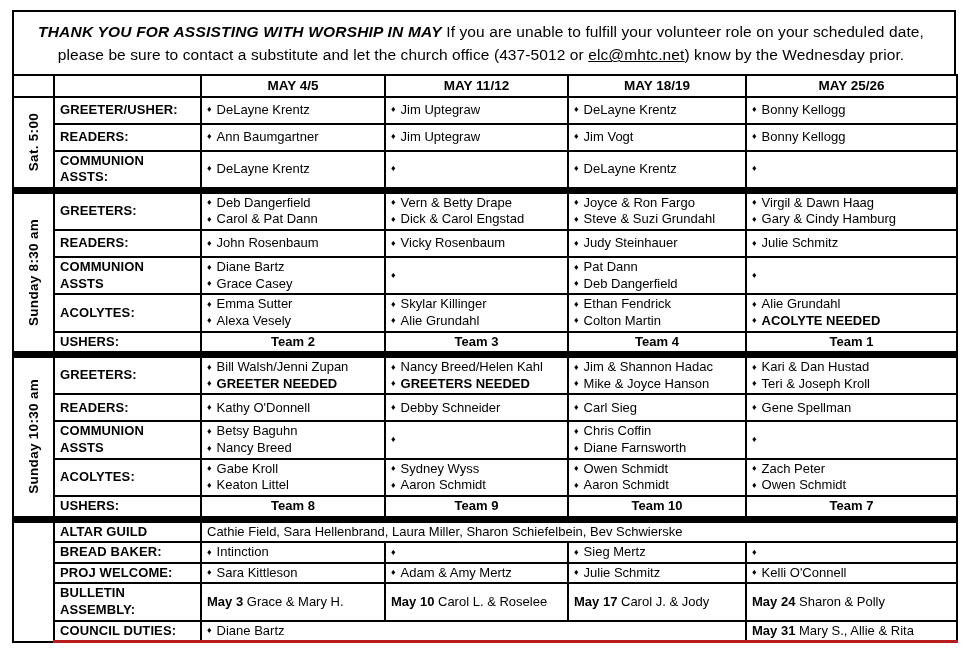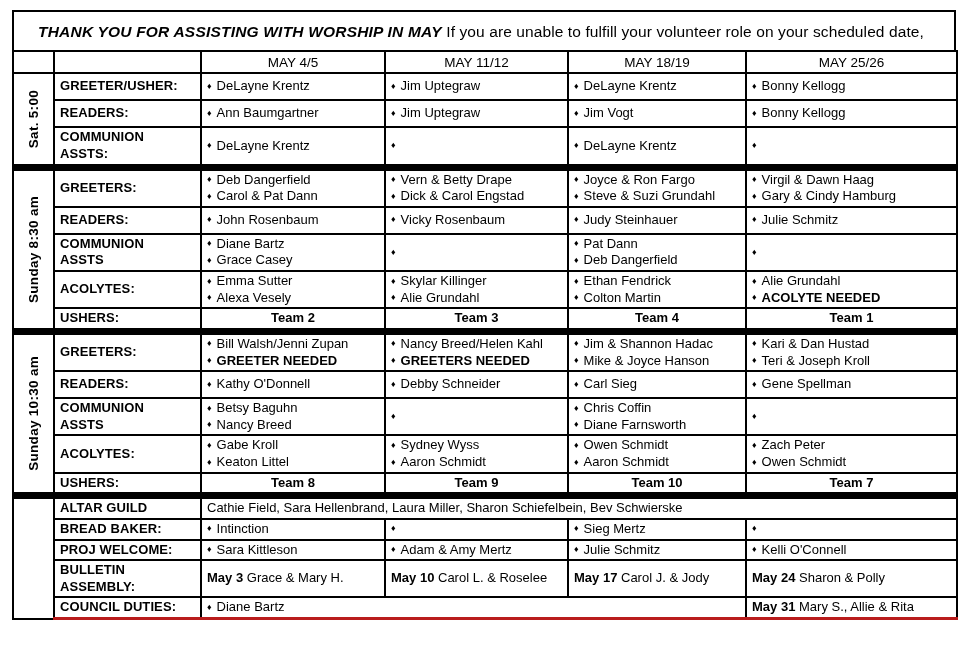--- a/index.html
+++ b/index.html
@@ -26,21 +26,21 @@
     border-collapse:collapse;table-layout:fixed;width:944px;
     margin-top:-2px;
   }
   td,th{
     border:2px solid #000;
     padding:1px 5px;
     font-size:13px;line-height:1.28;
     vertical-align:middle;text-align:left;
     overflow:hidden;
   }
-  thead th{height:20px;padding:0 13px;text-align:center;font-weight:400;font-size:13.5px;}
+  thead th{height:20px;padding:0 13px;text-align:center;font-weight:700;font-size:13.5px;}
   tbody tr{height:27px;}
   tr.teams{height:21px;}
   tbody.last tr{height:19px;}
   .rowlabel{font-weight:800;white-space:pre-line;font-size:13px;letter-spacing:.1px;}
   .cell .line{white-space:nowrap;}
   .cell.center{text-align:center;margin-top:35px;}
   .cell .bold{font-weight:800;}
   .diamond{font-size:9px;margin-right:5px;vertical-align:1.5px;display:inline-block;}
   .timecell{padding:0;text-align:center;}
   .timelabel{
@@ -51,20 +51,21 @@
   tbody.barred tr:first-child td{border-top:7px solid #000;}
   tbody.last tr:last-child td{border-bottom:3px solid #b91c1c;}
 </style>
 </head>
 <body>
 
 <div class="wrap">
 
   <div class="banner">
     <span class="tt">THANK YOU FOR ASSISTING WITH WORSHIP IN MAY</span><span> If you are unable to fulfill your volunteer role on your scheduled date,</span><br>
+    <span><span>please be sure to contact a substitute and let the church office (437-5012 or </span><a>elc@mhtc.net</a><span>) know by the Wednesday prior.</span></span>
   </div>
 
   <table id="schedule-table">
       <colgroup>
         <col style="width: 41px;">
         <col style="width: 147px;">
         <col style="width: 184px;">
         <col style="width: 183px;">
         <col style="width: 178px;">
         <col style="width: 211px;">

